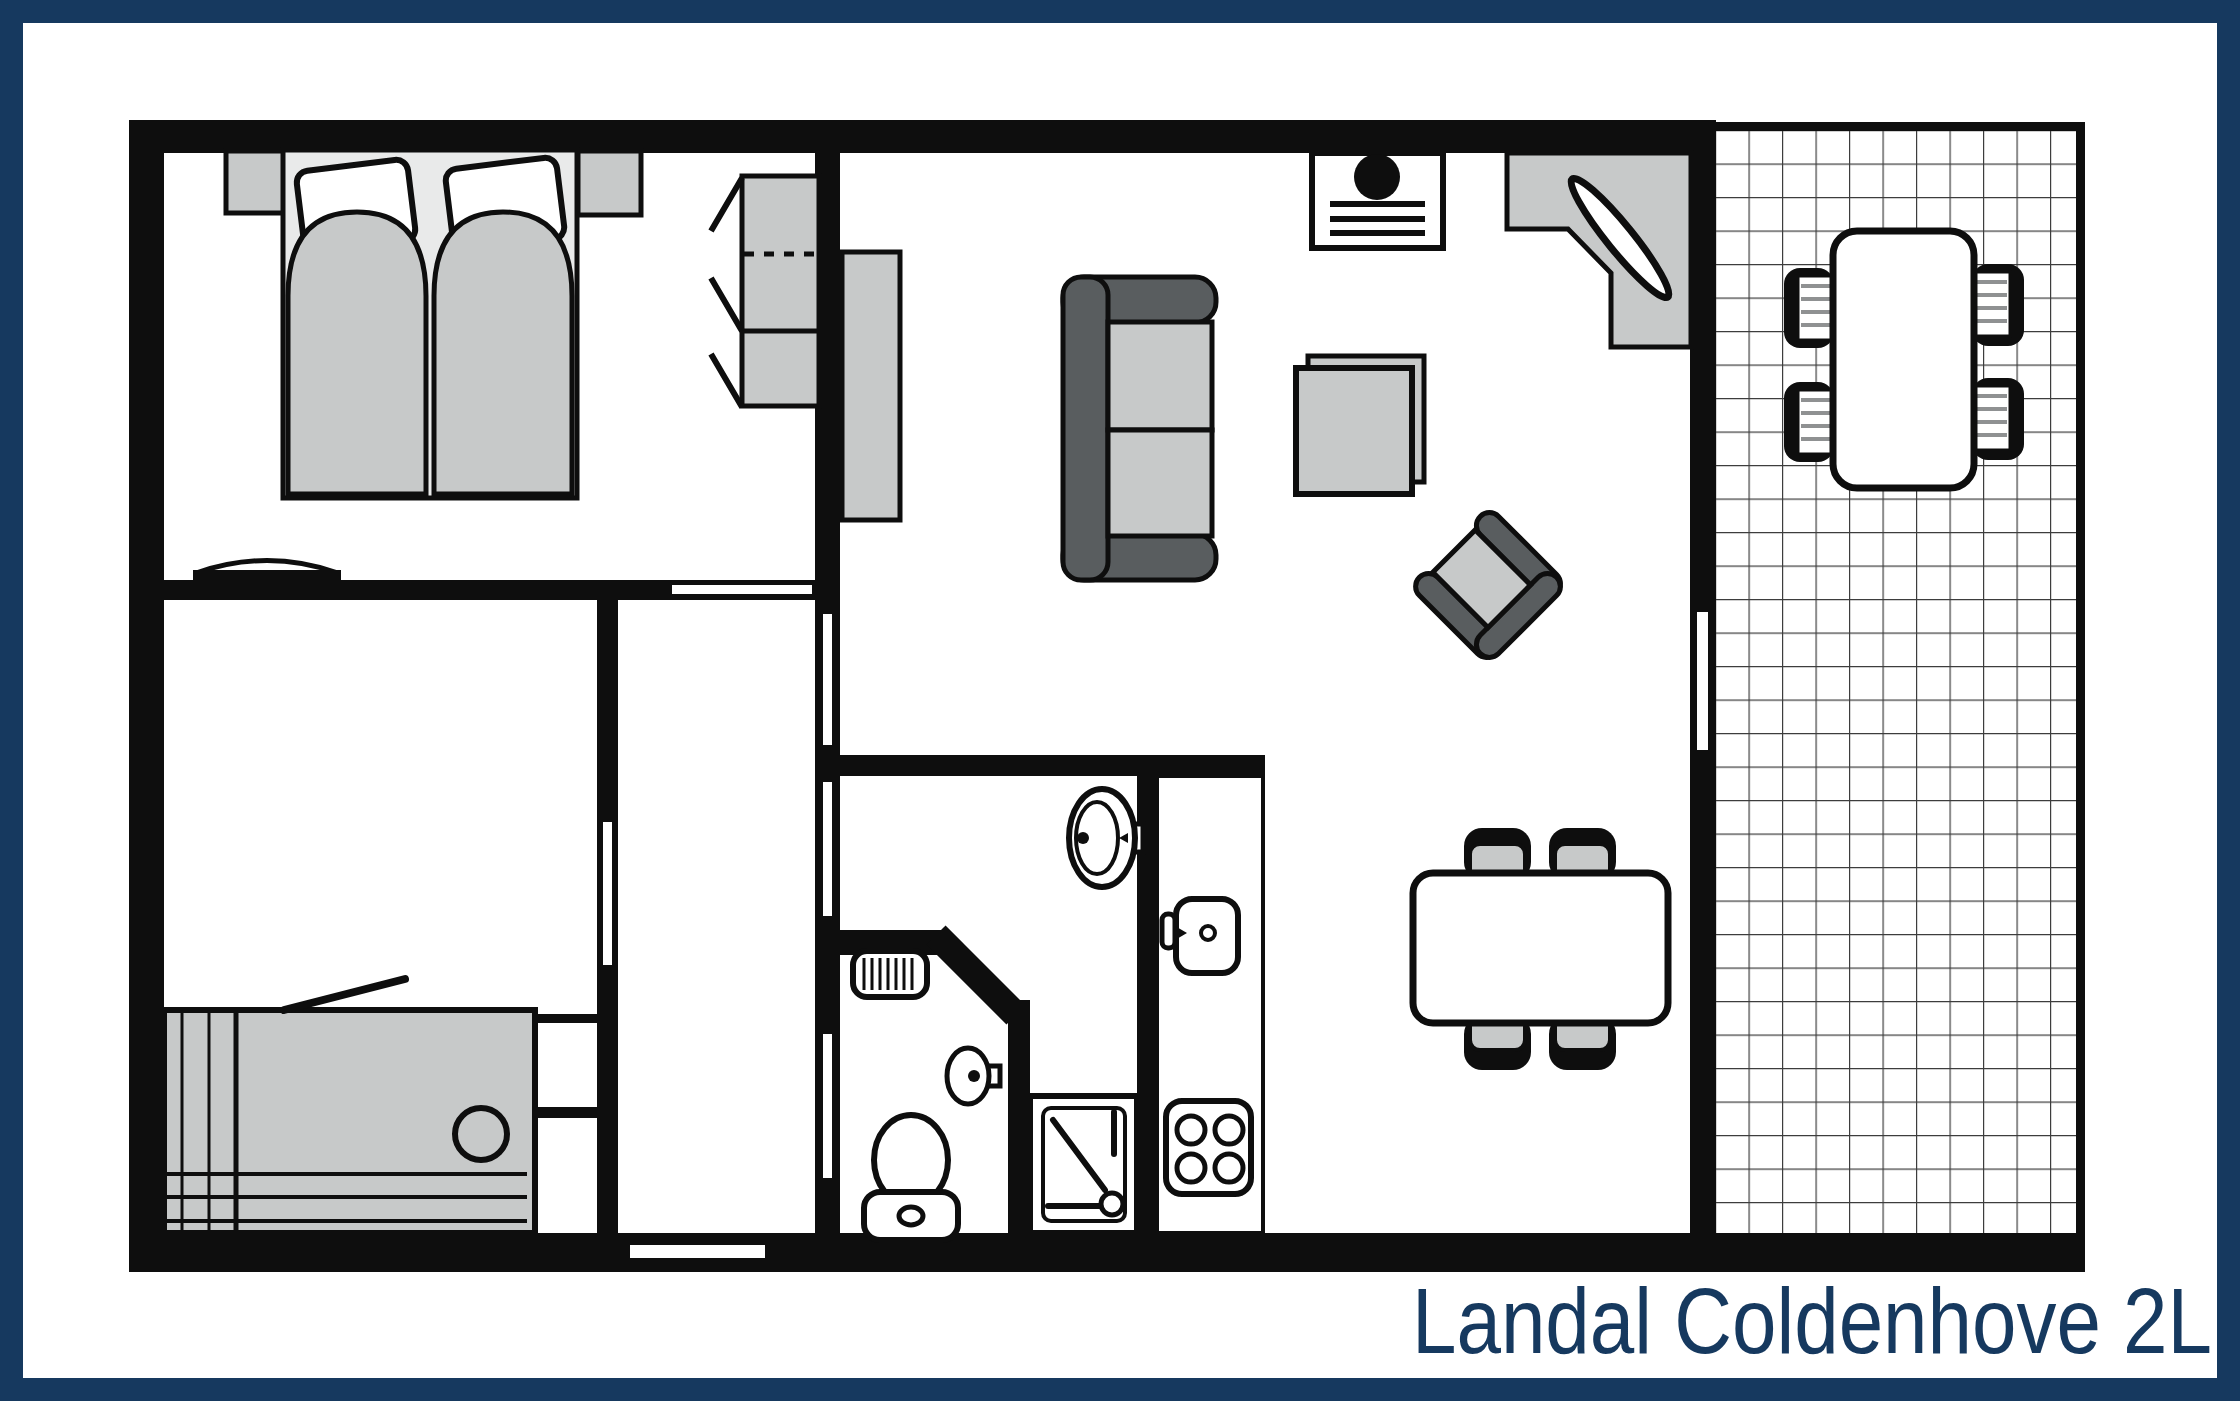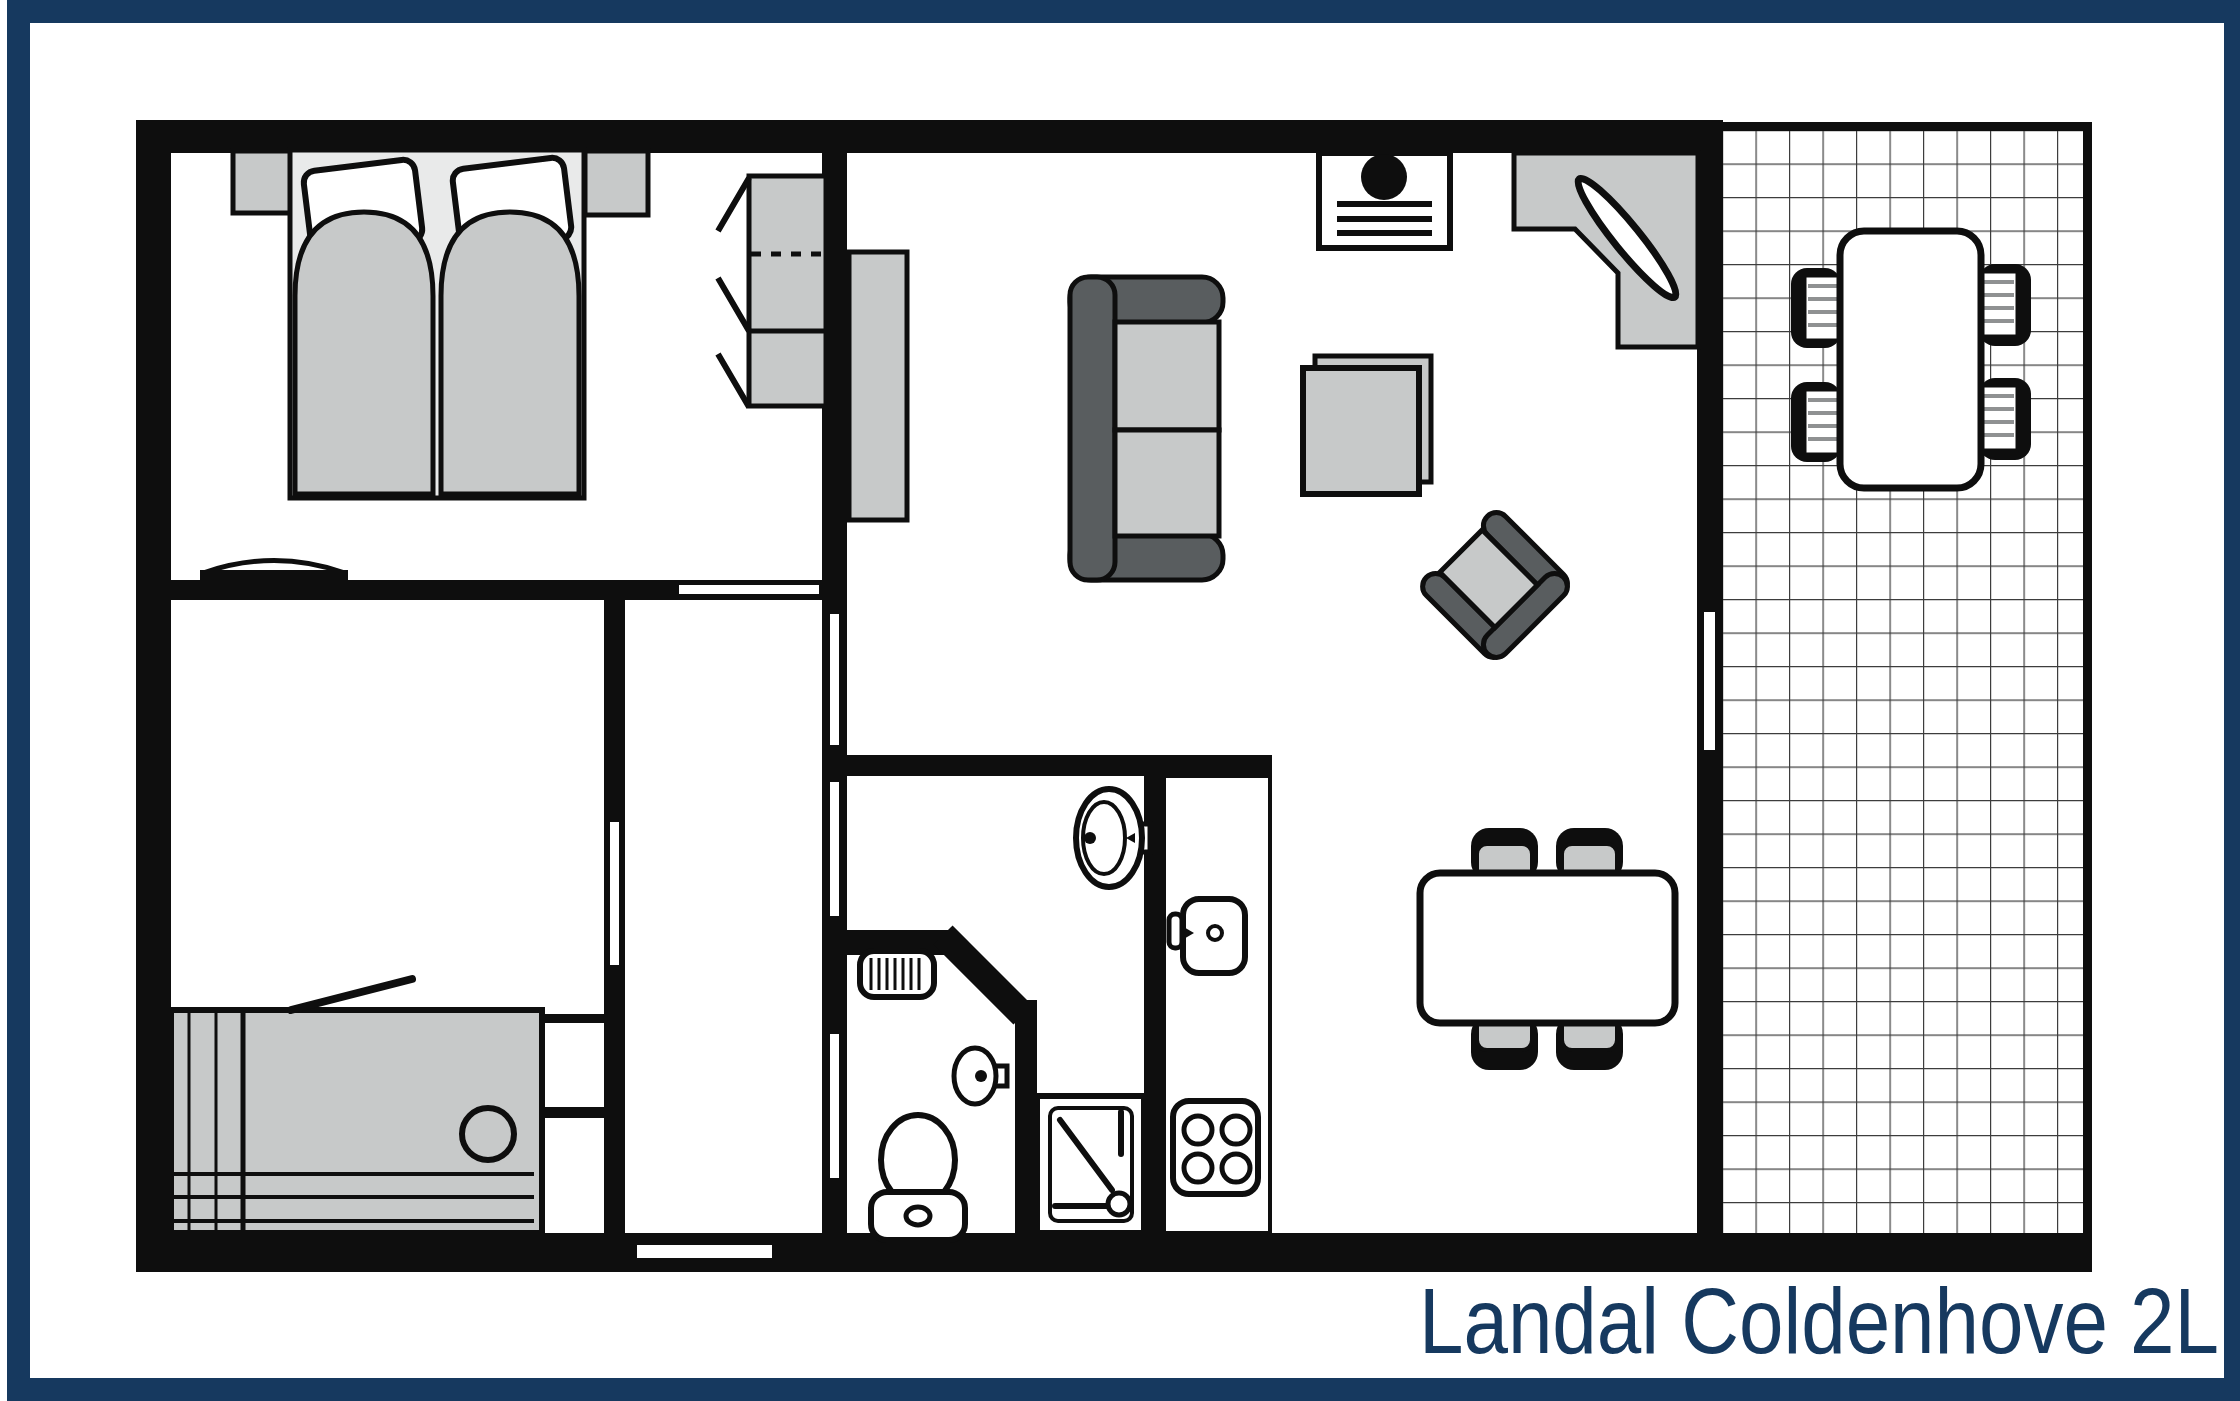--- a/index.html
+++ b/index.html
@@ -1,16 +1,16 @@
 <!DOCTYPE html>
 <html style="--frame-navy: #16395f; --wall-black: #0e0e0e; --furniture-gray: #c7c9c9; --furniture-light-gray: #e9eaea; --sofa-dark-gray: #595d5f; --chair-slat-gray: #8f9192; --grid-line-gray: #3c3c3c; --floor-white: #ffffff;"><head>
 <meta charset="utf-8">
 <style>
   html,body{margin:0;padding:0;background:#ffffff;}
-  .stage{position:relative;width:1988px;height:1401px;background:var(--floor-white,#fff);font-family:"Liberation Sans",sans-serif;margin-left:7px;}
+  .stage{position:relative;width:1988px;height:1401px;background:var(--floor-white,#fff);font-family:"Liberation Sans",sans-serif;}
   svg{display:block}
   .ink{fill:var(--wall-black,#0e0e0e);}
   .wht{fill:var(--floor-white,#fff);}
   .gry{fill:var(--furniture-gray,#c7c9c9);}
   .lgr{fill:var(--furniture-light-gray,#e9eaea);}
   .drk{fill:var(--sofa-dark-gray,#595d5f);}
   .no{fill:none;}
   .st{stroke:var(--wall-black,#0e0e0e);}
   .slat{stroke:var(--chair-slat-gray,#8a8a8a);}
   .title{fill:var(--frame-navy,#16395f);font-family:"Liberation Sans",sans-serif;font-weight:500;}

